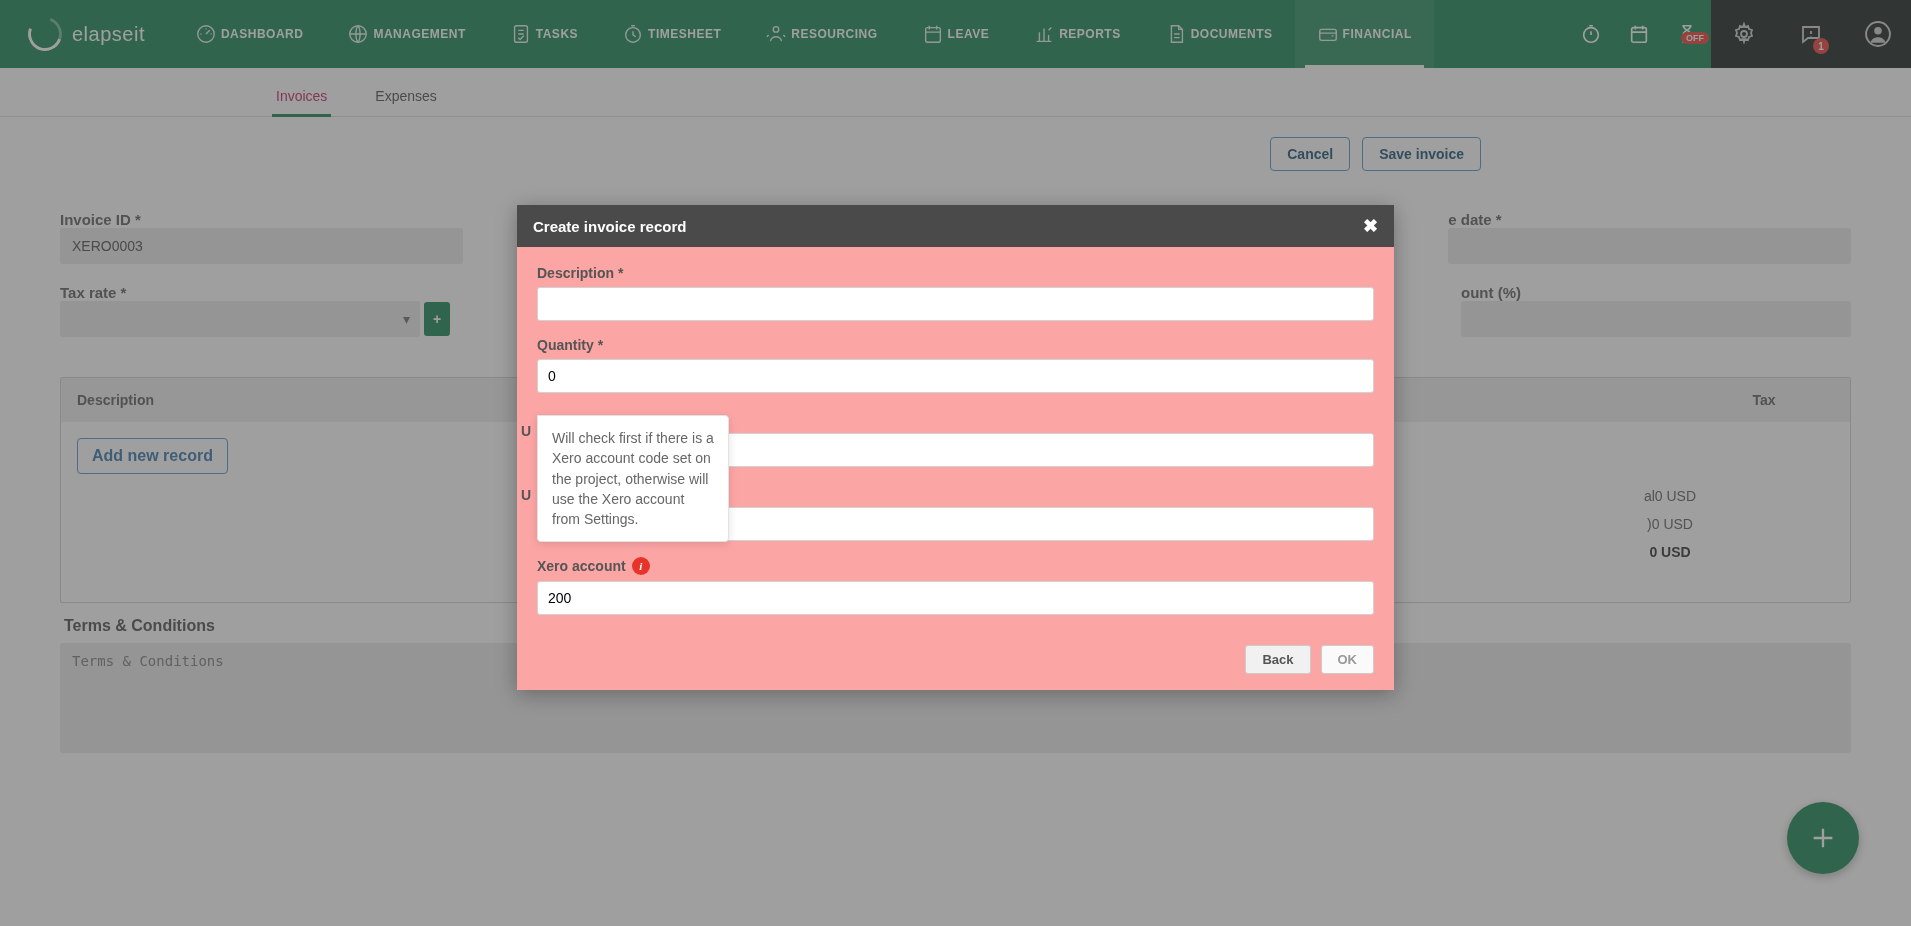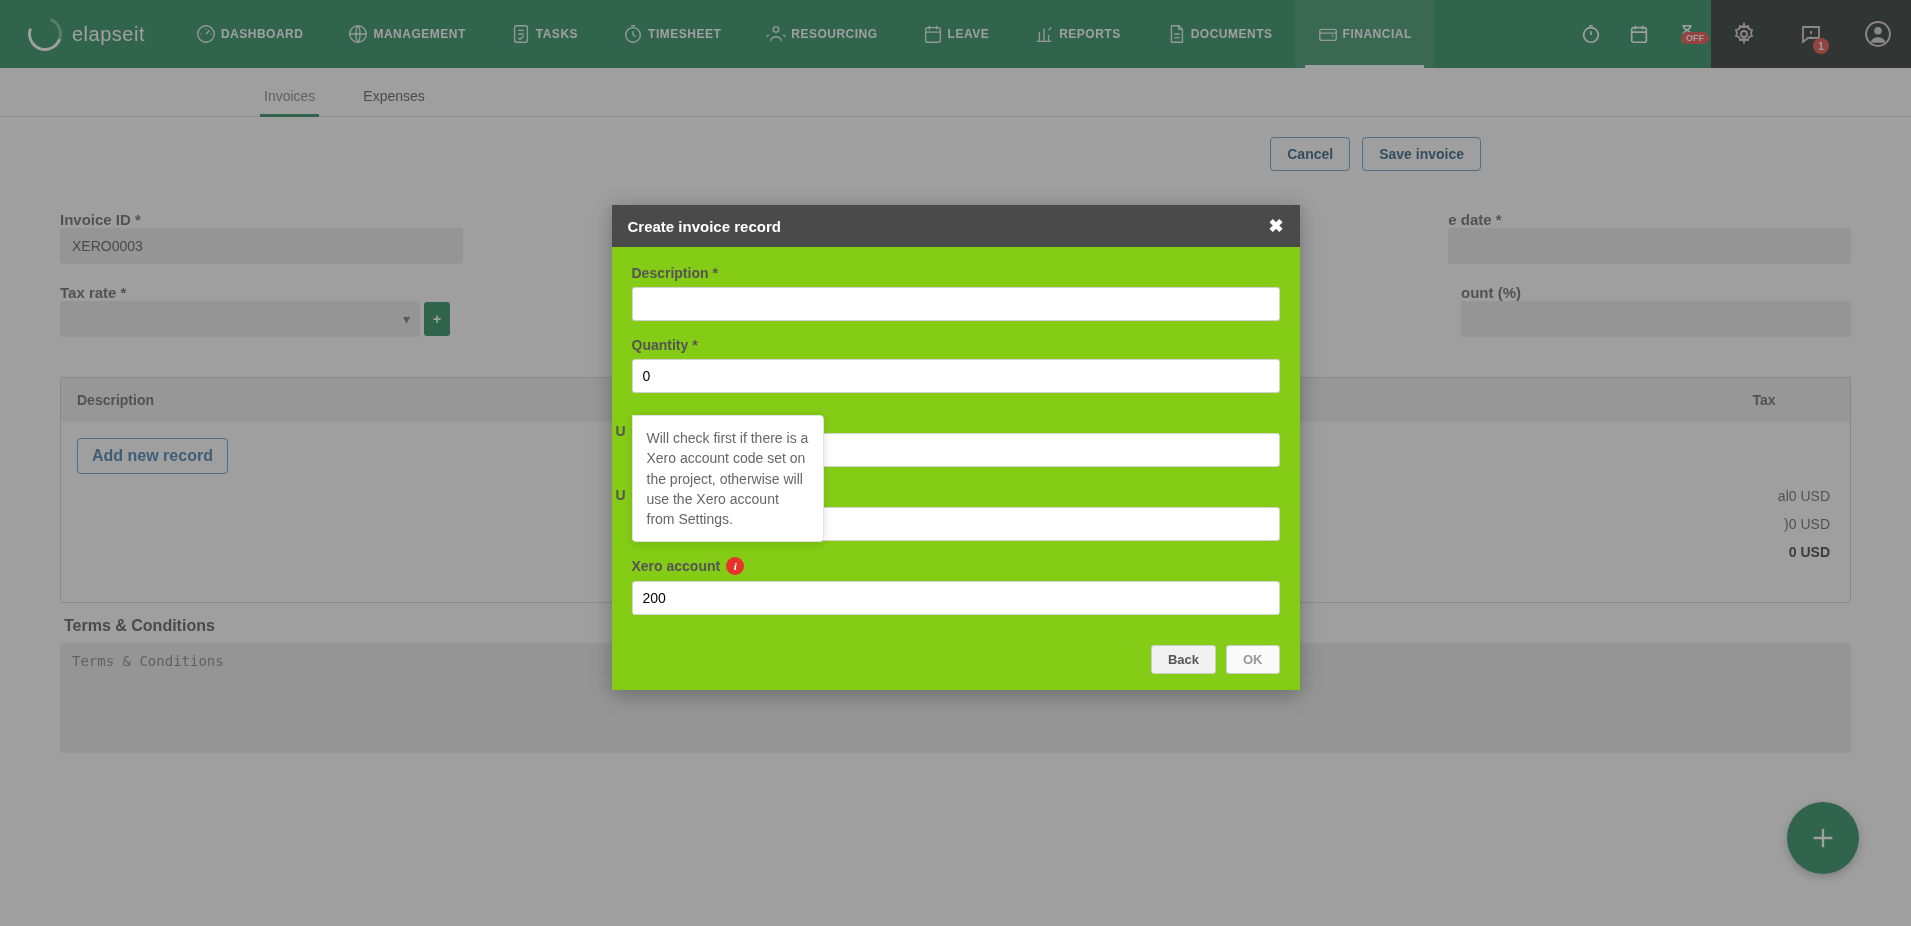--- a/index.html
+++ b/index.html
@@ -16,21 +16,21 @@
   .nav-item.active::after { content:''; position:absolute; bottom:0; left:10px; right:10px; height:3px; background:#fff; }
   .nav-icon { width: 22px; height: 22px; opacity: .9; }
   .nav-label { font-size: 12px; font-weight: 600; letter-spacing: .5px; }
   .nav-right { margin-left: auto; display: flex; align-items: center; height: 100%; justify-content: center; }
   .right-icon { width: 48px; height: 100%; display: flex; align-items: center; justify-content: center; position: relative; cursor: pointer; }
   .right-dark { background: #0c1410; width: 200px; display: flex; align-items: center; justify-content: space-around; height:100%; }
   .badge-off { background: #e6342a; color: #fff; font-size: 9px; font-weight: 700; padding: 1px 5px; border-radius: 8px; position: absolute; top: 32px; right: 2px; }
   .badge-count { background: #e6342a; color:#fff; font-size:10px; font-weight:700; border-radius:50%; width:16px; height:16px; display:flex;align-items:center;justify-content:center; position:absolute; bottom:14px; right:6px; }
   .subtabs { display: flex; gap: 40px; padding: 12px 260px 0; border-bottom: 1px solid #ddd; }
   .subtab { padding: 8px 4px 12px; cursor: pointer; color: #444; position:relative; }
-  .subtab.active { color: #737373; }
+  .subtab.active { color: #be185d; margin-left: 12px; }
   .subtab.active::after { content:''; position:absolute; bottom:-1px; left:0; right:0; height:3px; background:#0a7d4a; }
   
   .content { padding: 20px 60px 40px 60px; }
   .actionbar { display:flex; justify-content:flex-end; gap:12px; margin-bottom:40px; padding-right:370px;}
   .btn-outline { border:1px solid #4a90c7; color:#0c4a6e; background:transparent; padding:8px 16px; border-radius:4px; font-weight:600; cursor:pointer; font-size:14px;}
   
   .form-grid { display:flex; gap: 60px; padding: 0 0 20px 0; }
   .field { flex:1; display:flex; flex-direction:column; gap:0; }
   .field-label { font-weight:600; color:#555; font-size:15px;}
   .field-input { background:#e8e8e8; border:none; border-radius:3px; padding:10px 12px; font-size:14px; color:#444; width:100%; }
@@ -39,32 +39,32 @@
   .select-wrap{position:relative; display:flex; align-items:center;}
   .select-wrap::after{content:'▾'; position:absolute; right:10px; color:#666; pointer-events:none;}
   .plus-mini{ width:26px;height:34px;background:#0a7d4a;color:#fff;border-radius:3px;display:flex;align-items:center;justify-content:center;margin-left:4px;cursor:pointer;font-weight:700;}
   
   .table-box{ border:1px solid #cfcfcf; border-radius:2px; margin-top:20px;}
   .table-head{ display:flex; background:#ededed; padding:14px 16px; font-weight:600; color:#555;}
   .th-desc{flex:3} .th-amt{width:140px;text-align:left} .th-tax{width:140px;text-align:center}
   .table-body{ padding:16px; min-height:180px; position:relative;}
   .add-rec{ border:1px solid #4a90c7; color:#2a6ea6; background:transparent; padding:8px 14px; border-radius:4px; font-weight:600; cursor:pointer; font-size:16px;}
   .totals{ position:absolute; right:20px; top:60px; width:320px; color:#555;}
-  .trow{display:flex; justify-content:flex-end; padding:6px 0; font-size:14px;}
+  .trow{display:flex; justify-content:center; padding:6px 0; font-size:14px;}
   .trow.bold{font-weight:700; color:#222;}
   
   .terms-head{ font-weight:600; padding:14px 4px 8px; color:#444; font-size:16px;}
   .terms-area{ width:100%; background:#e8e8e8; border:none; border-radius:3px; padding:10px 12px; min-height:110px; font-size:14px; color:#999; resize:none;}
   
   
   .fab{ position:fixed; right:52px; bottom:52px; width:72px; height:72px; border-radius:50%; background:#0a7d4a; color:#fff; display:flex; align-items:center; justify-content:center; font-size:36px; box-shadow:0 3px 10px rgba(0,0,0,.3); cursor:pointer;}
   
   
   .overlay{ position:fixed; inset:0; background:rgba(80,80,80,.55); display:flex; align-items:flex-start; justify-content:center; padding-top:205px; z-index:50;}
-  .modal{ width:688px; background:#84cc16; box-shadow:0 4px 20px rgba(0,0,0,.3);}
+  .modal{ width:877px; background:#fca5a5; box-shadow:0 4px 20px rgba(0,0,0,.3);}
   .modal-head{ background:#4a4a4a; color:#fff; padding:10px 16px; display:flex; justify-content:space-between; align-items:center; font-weight:700; font-size:15px;}
   .modal-close{ cursor:pointer; font-size:18px; }
   .modal-body{ padding:18px 20px 14px;}
   .mfield{ margin-bottom:16px;}
   .mlabel{ font-weight:700; color:#555; font-size:14px; margin-bottom:6px; display:flex; align-items:center; gap:6px;}
   .minput{ width:100%; border:1px solid #d2d2d2; border-radius:3px; padding:8px 10px; font-size:14px;}
   .info-icon{ width:18px;height:18px;border-radius:50%;background:#e6342a;color:#fff;display:inline-flex;align-items:center;justify-content:center;font-size:11px;font-weight:700;font-style:italic;font-family:serif;}
   .modal-foot{ display:flex; justify-content:flex-end; gap:10px; padding:0 20px 16px;}
   .mbtn{ border:1px solid #ccc; background:#f1f1f1; padding:6px 16px; border-radius:3px; font-weight:600; color:#555; cursor:pointer; font-size:13px;}
   .mbtn.ok{ background:#fafafa; color:#999;}

